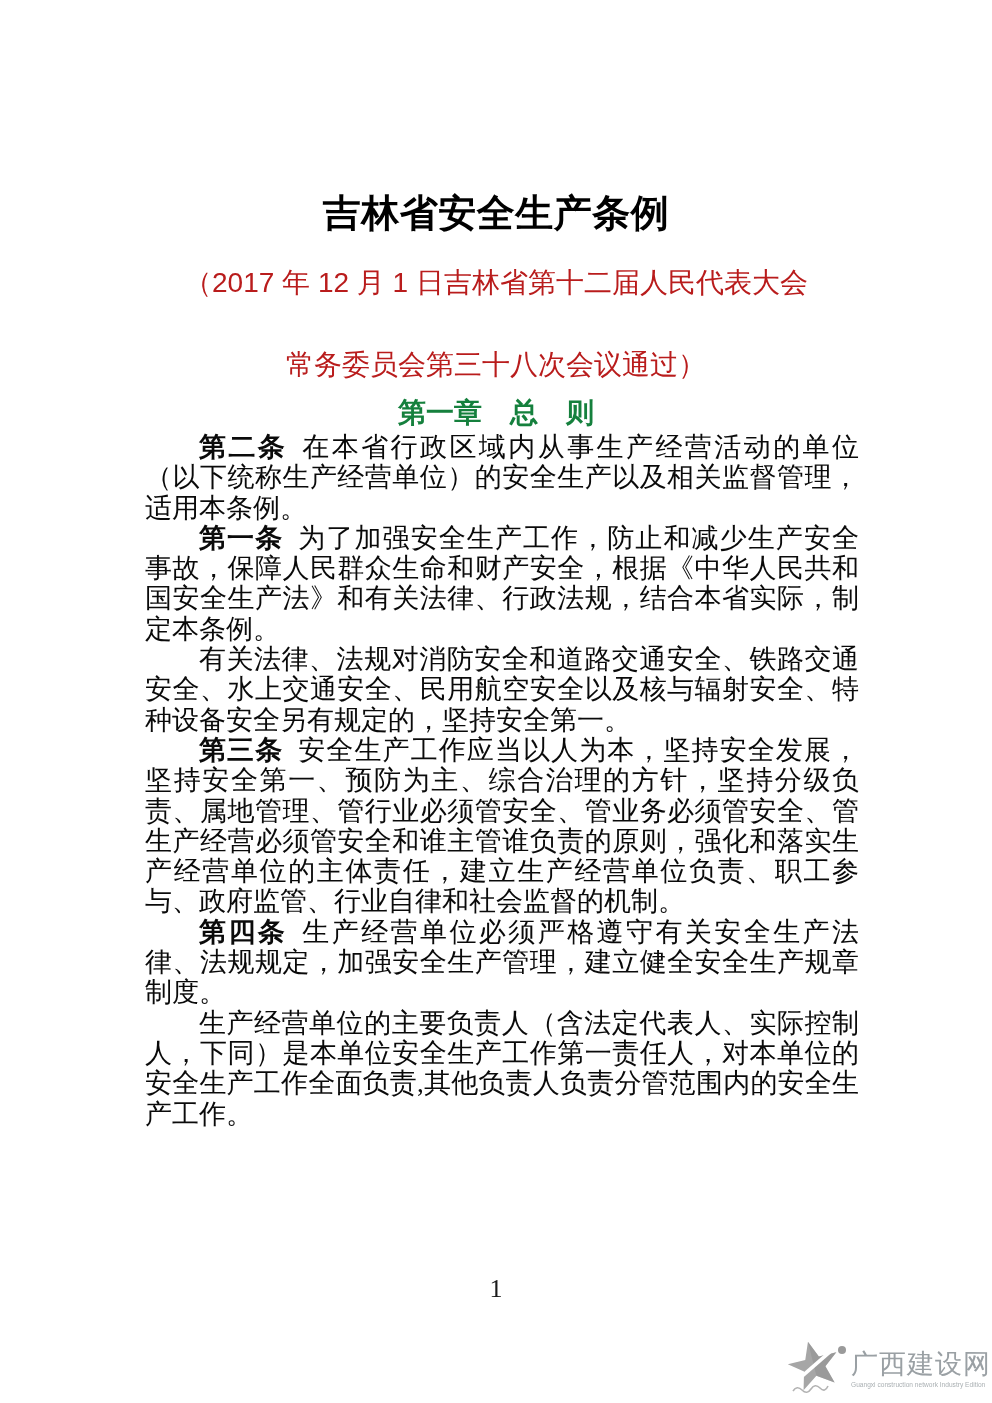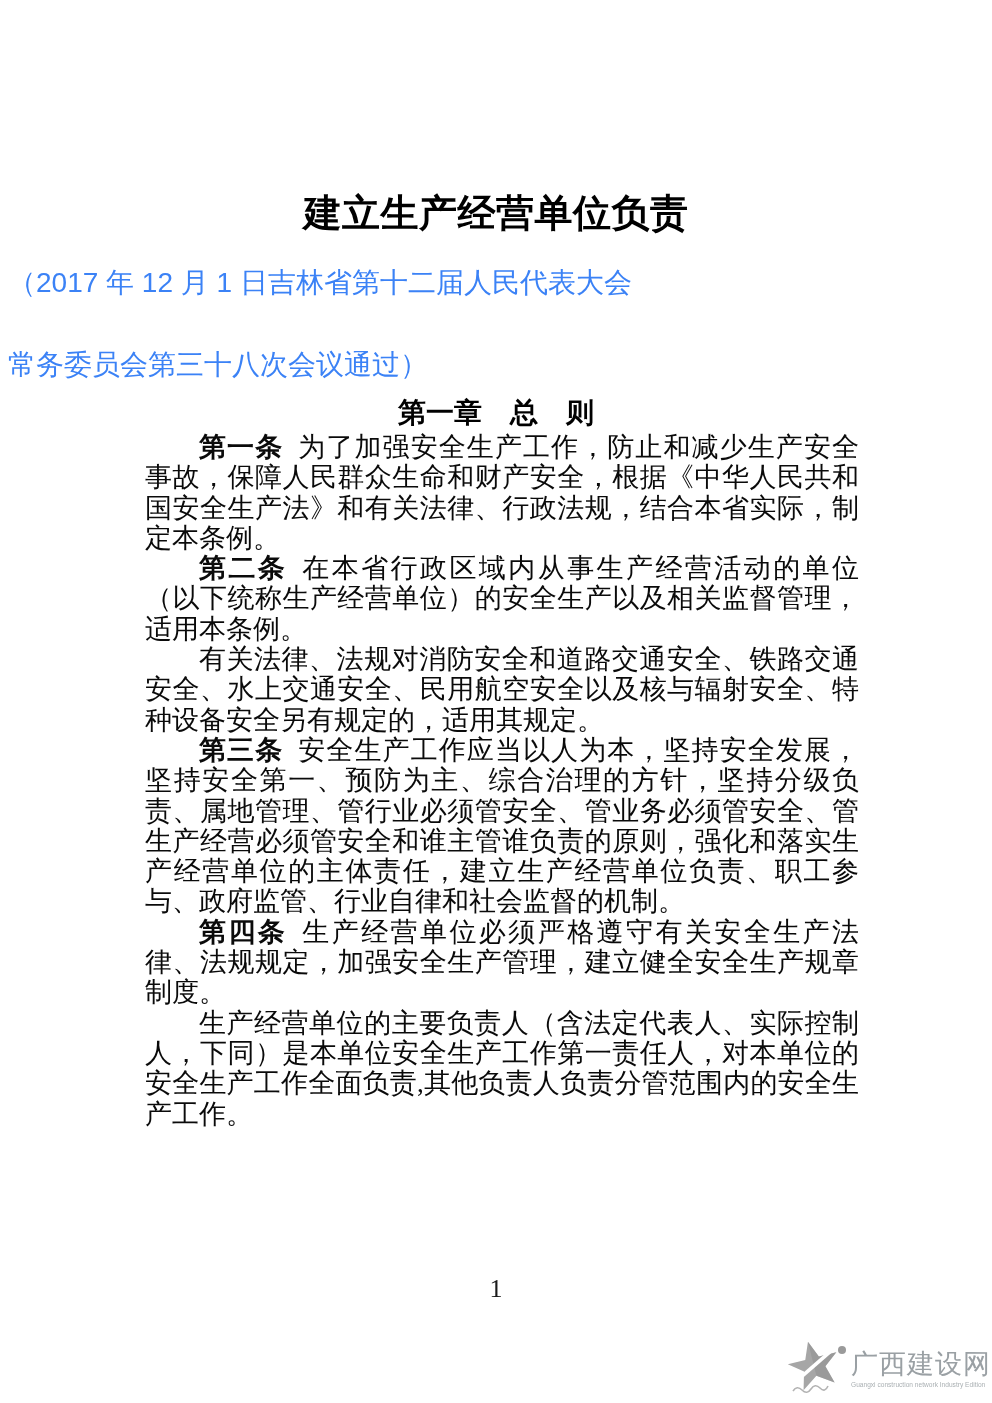--- a/index.html
+++ b/index.html
@@ -16,34 +16,35 @@
     text-align:center;
     font-family:"Liberation Sans","DejaVu Sans",sans-serif;
     font-weight:600;
     font-size:38px;line-height:1.3;
     letter-spacing:0.5px;
     color:#000;
     margin:0;
   }
   .doc-subtitle{
     position:absolute;left:8px;width:976px;
+    text-align:center;
     font-family:"Liberation Sans","DejaVu Sans",sans-serif;
     font-weight:400;
     font-size:28px;line-height:1.25;
-    color:#3b82f6;
+    color:#b91c1c;
   }
   .doc-subtitle.line1{top:265px;}
   .doc-subtitle.line2{top:347px;}
   .chapter-heading{
     position:absolute;top:396px;left:8px;width:976px;
     text-align:center;
     font-family:"Liberation Sans","DejaVu Sans",sans-serif;
     font-weight:700;
     font-size:28px;line-height:1.2;
-    color:#000000;
+    color:#15803d;
     margin:0;
   }
   .doc-body{
     position:absolute;top:432px;left:145px;width:714px;
     font-size:27px;
     line-height:30.3px;
     text-align:justify;
     text-justify:inter-character;
     color:#0a0a0a;
   }
@@ -83,31 +84,31 @@
     transform:scale(0.60);
     transform-origin:0 0;
     margin-top:2px;
   }
 </style>
 </head>
 <body>
 
 <div class="page">
 
-  <h1 class="doc-title">建立生产经营单位负责</h1>
+  <h1 class="doc-title">吉林省安全生产条例</h1>
 
   <div class="doc-subtitle line1">（2017 年 12 月 1 日吉林省第十二届人民代表大会</div>
   <div class="doc-subtitle line2">常务委员会第三十八次会议通过）</div>
 
   <h2 class="chapter-heading">第一章　总　则</h2>
 
   <div class="doc-body">
+      <p class="para"><span class="lead">第二条</span>在本省行政区域内从事生产经营活动的单位（以下统称生产经营单位）的安全生产以及相关监督管理，适用本条例。</p>
       <p class="para"><span class="lead">第一条</span>为了加强安全生产工作，防止和减少生产安全事故，保障人民群众生命和财产安全，根据《中华人民共和国安全生产法》和有关法律、行政法规，结合本省实际，制定本条例。</p>
-      <p class="para"><span class="lead">第二条</span>在本省行政区域内从事生产经营活动的单位（以下统称生产经营单位）的安全生产以及相关监督管理，适用本条例。</p>
-      <p class="para">有关法律、法规对消防安全和道路交通安全、铁路交通安全、水上交通安全、民用航空安全以及核与辐射安全、特种设备安全另有规定的，适用其规定。</p>
+      <p class="para">有关法律、法规对消防安全和道路交通安全、铁路交通安全、水上交通安全、民用航空安全以及核与辐射安全、特种设备安全另有规定的，坚持安全第一。</p>
       <p class="para"><span class="lead">第三条</span>安全生产工作应当以人为本，坚持安全发展，坚持安全第一、预防为主、综合治理的方针，坚持分级负责、属地管理、管行业必须管安全、管业务必须管安全、管生产经营必须管安全和谁主管谁负责的原则，强化和落实生产经营单位的主体责任，建立生产经营单位负责、职工参与、政府监管、行业自律和社会监督的机制。</p>
       <p class="para"><span class="lead">第四条</span>生产经营单位必须严格遵守有关安全生产法律、法规规定，加强安全生产管理，建立健全安全生产规章制度。</p>
       <p class="para">生产经营单位的主要负责人（含法定代表人、实际控制人，下同）是本单位安全生产工作第一责任人，对本单位的安全生产工作全面负责,其他负责人负责分管范围内的安全生产工作。</p>
     </div>
 
   <div class="page-number">1</div>
 
   <div class="site-logo">
     <svg class="logo-star" width="64" height="60" viewBox="0 0 64 60" aria-hidden="true">
       <g transform="rotate(-14 30 28)">

